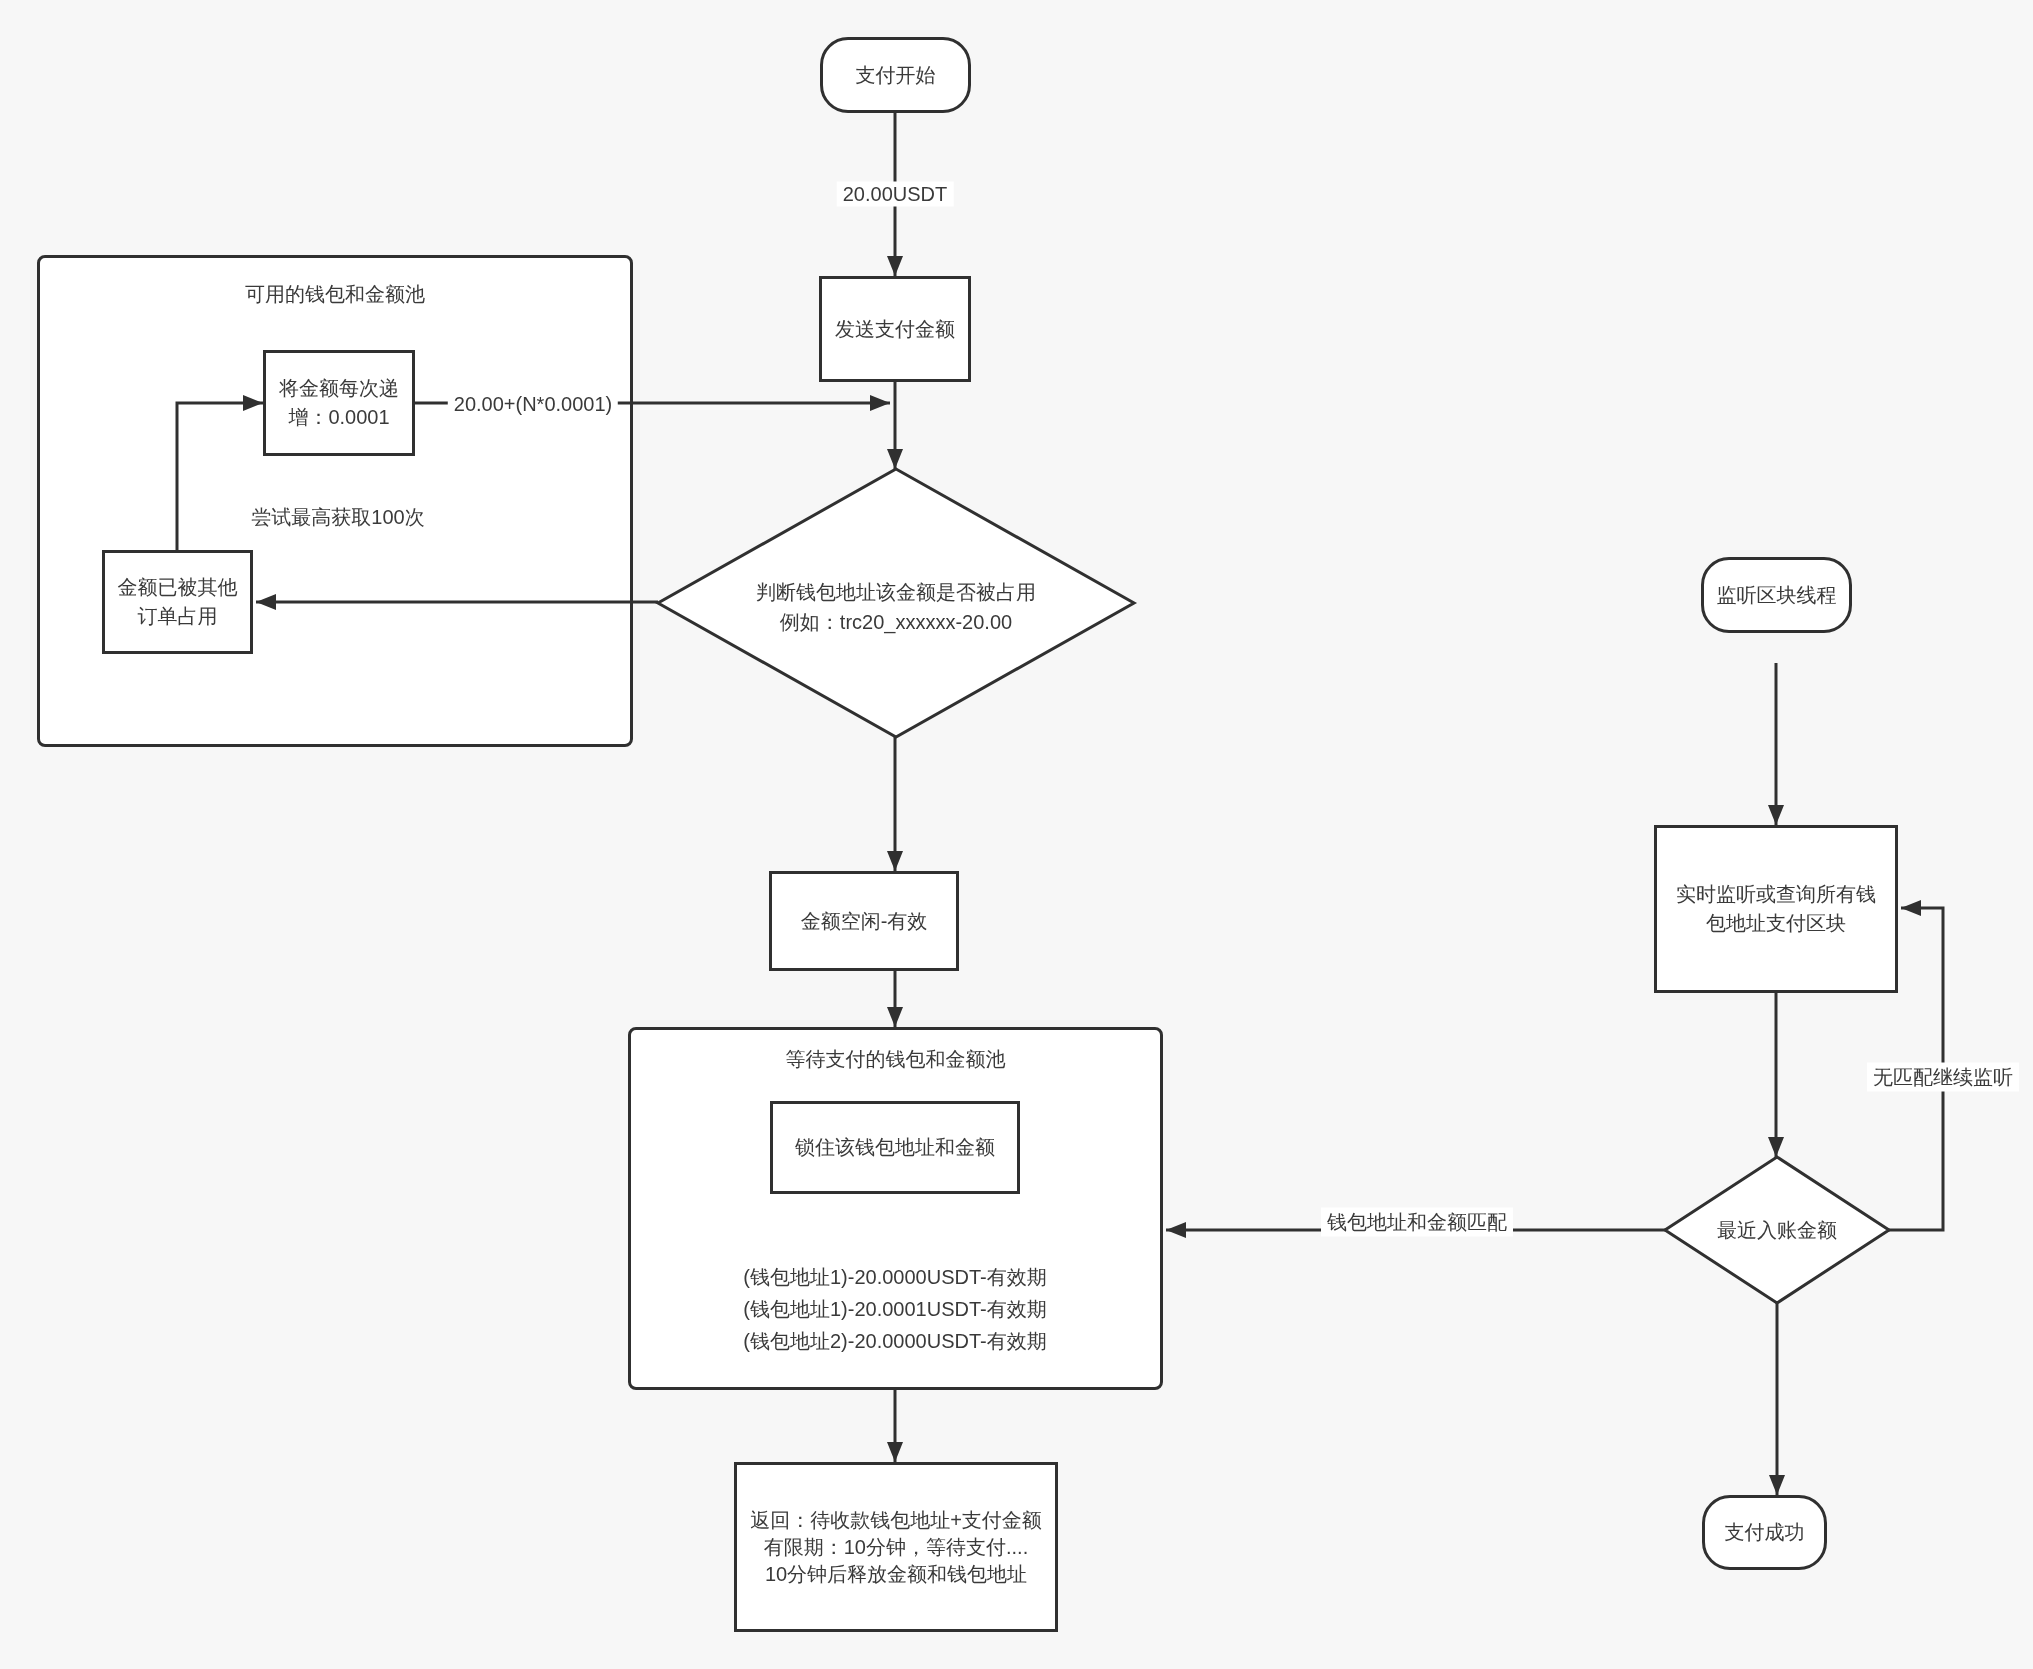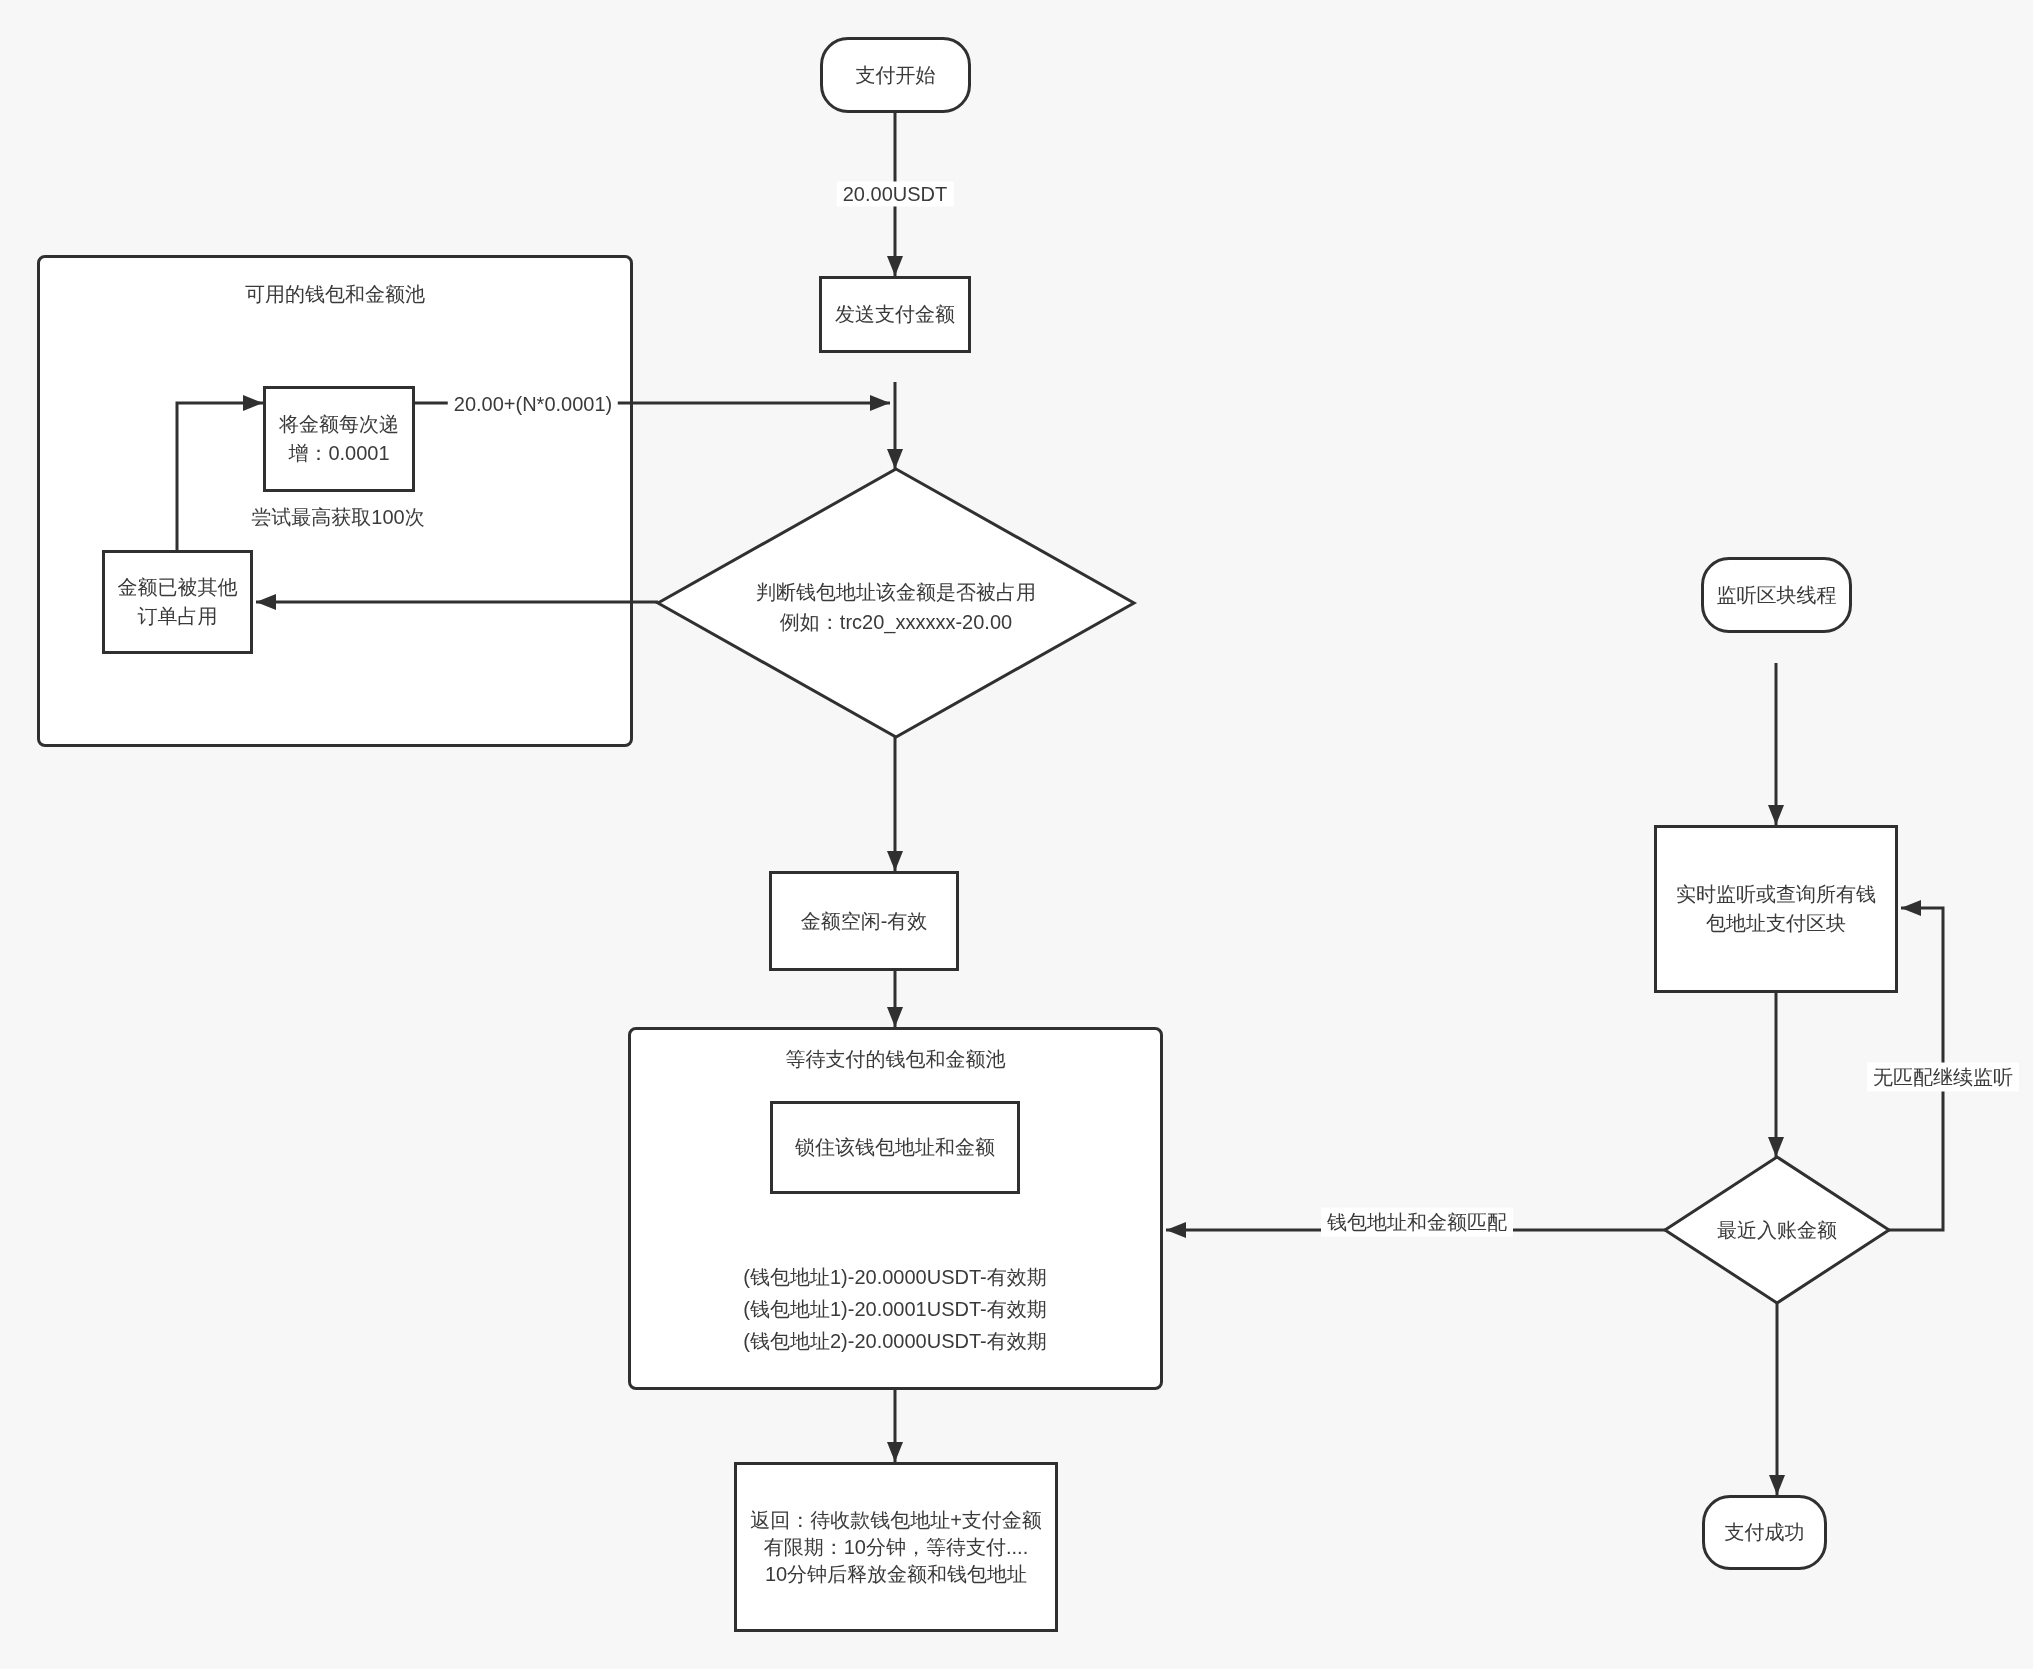--- a/index.html
+++ b/index.html
@@ -84,25 +84,25 @@
     <polyline class="edge" points="1777,1303 1777,1495" marker-end="url(#arrow)"></polyline>
 
     <polygon class="diamond" points="896,469 1134,603 896,737 658,603"></polygon>
     <polygon class="diamond" points="1777,1157 1889,1230 1777,1303 1665,1230"></polygon>
   </svg>
 
   <div class="node rounded" style="left:820px;top:37px;width:151px;height:76px;">
     <span>支付开始</span>
   </div>
 
-  <div class="node" style="left:819px;top:276px;width:152px;height:77px;">
+  <div class="node" style="left:819px;top:276px;width:152px;height:106px;">
     <span>发送支付金额</span>
   </div>
 
-  <div class="node" style="left:263px;top:350px;width:152px;height:106px;padding:0 6px;margin-top:36px;">
+  <div class="node" style="left:263px;top:350px;width:152px;height:106px;padding:0 6px;">
     <span>将金额每次递增：0.0001</span>
   </div>
 
   <div class="note-text" style="left:338px;top:517px;">尝试最高获取100次</div>
 
   <div class="node" style="left:102px;top:550px;width:151px;height:104px;padding:0 9px;">
     <span>金额已被其他订单占用</span>
   </div>
 
   <div class="overlay-text" style="left:896px;top:607px;">

